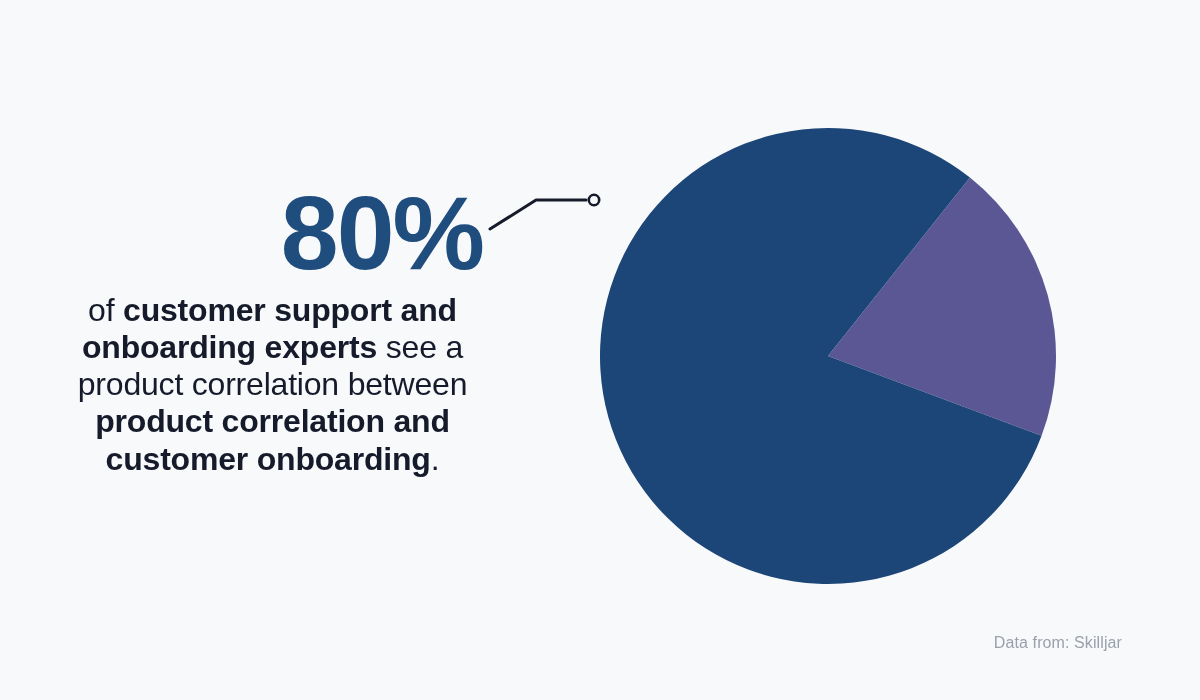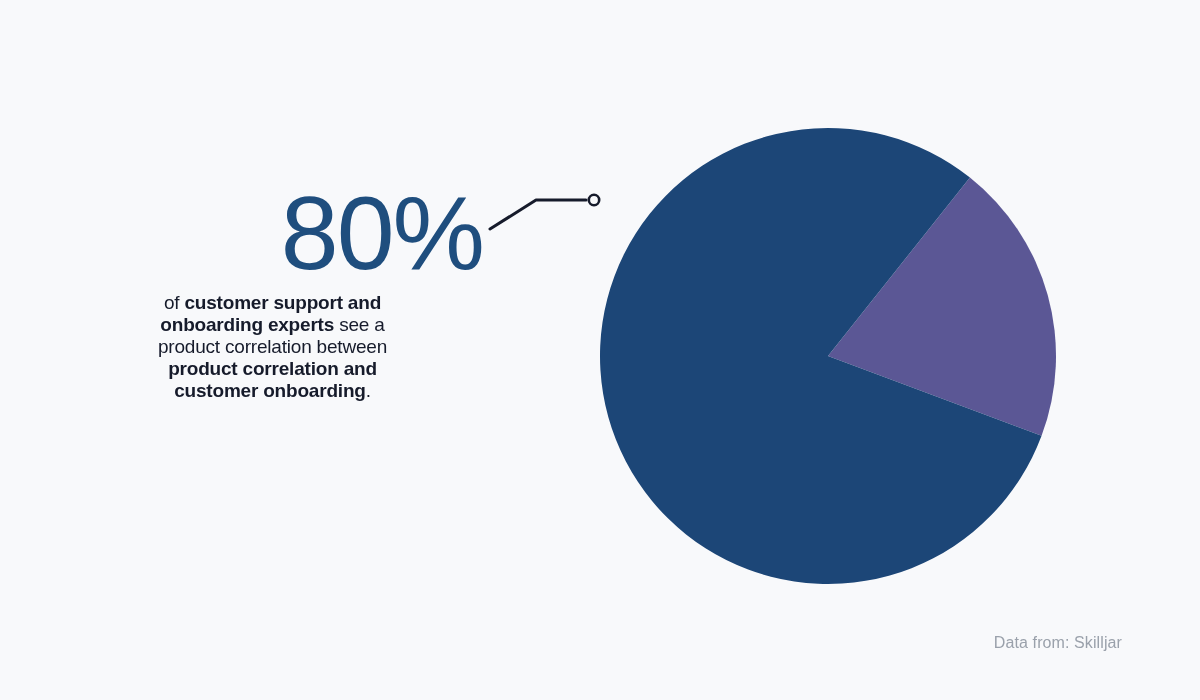--- a/index.html
+++ b/index.html
@@ -27,30 +27,30 @@
     left: 60px;
     top: 186px;
     width: 425px;
     text-align: center;
   }
   .big-number {
     display: block;
     text-align: right;
     font-size: 104px;
     line-height: 0.92;
-    font-weight: normal;
+    font-weight: bold;
     letter-spacing: -2px;
     color: #1f4e7e;
     margin: 0;
     padding-right: 2px;
   }
   .statement {
     display: block;
     margin-top: 10px;
-    font-size: 19px;
+    font-size: 32px;
     line-height: 1.165;
     color: #161b2b;
     font-weight: normal;
     text-align: center;
     letter-spacing: -0.2px;
   }
   .statement b {
     font-weight: bold;
   }
 

